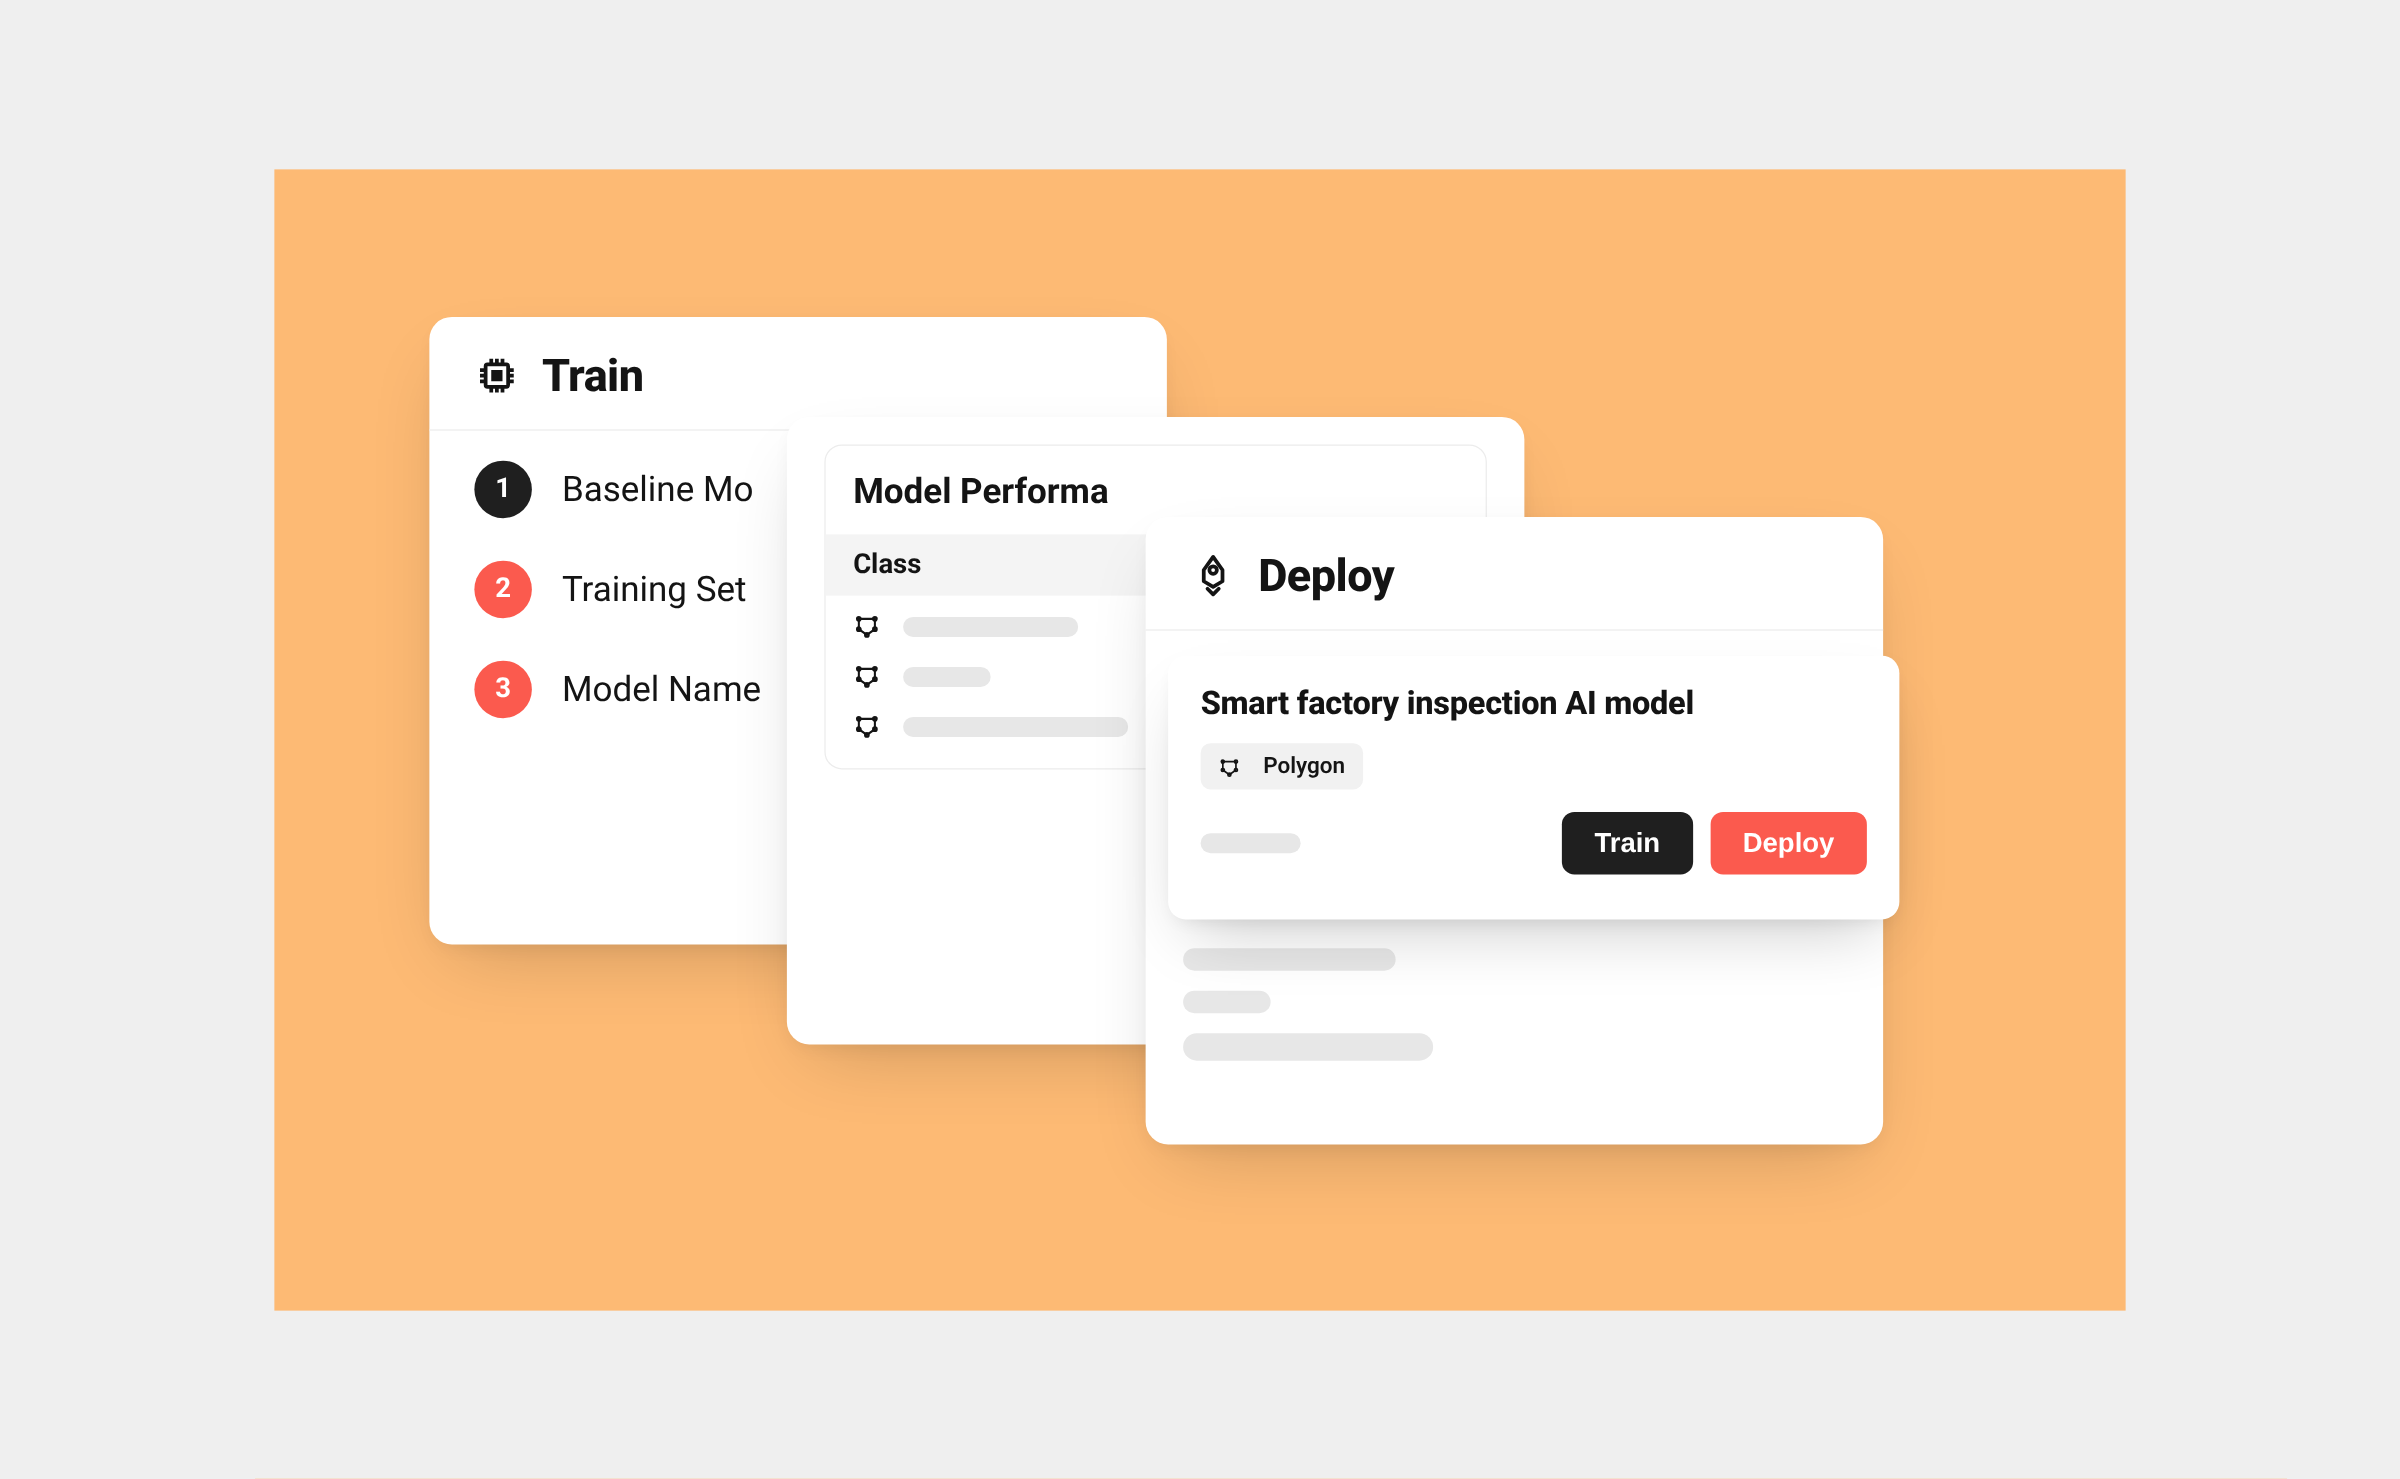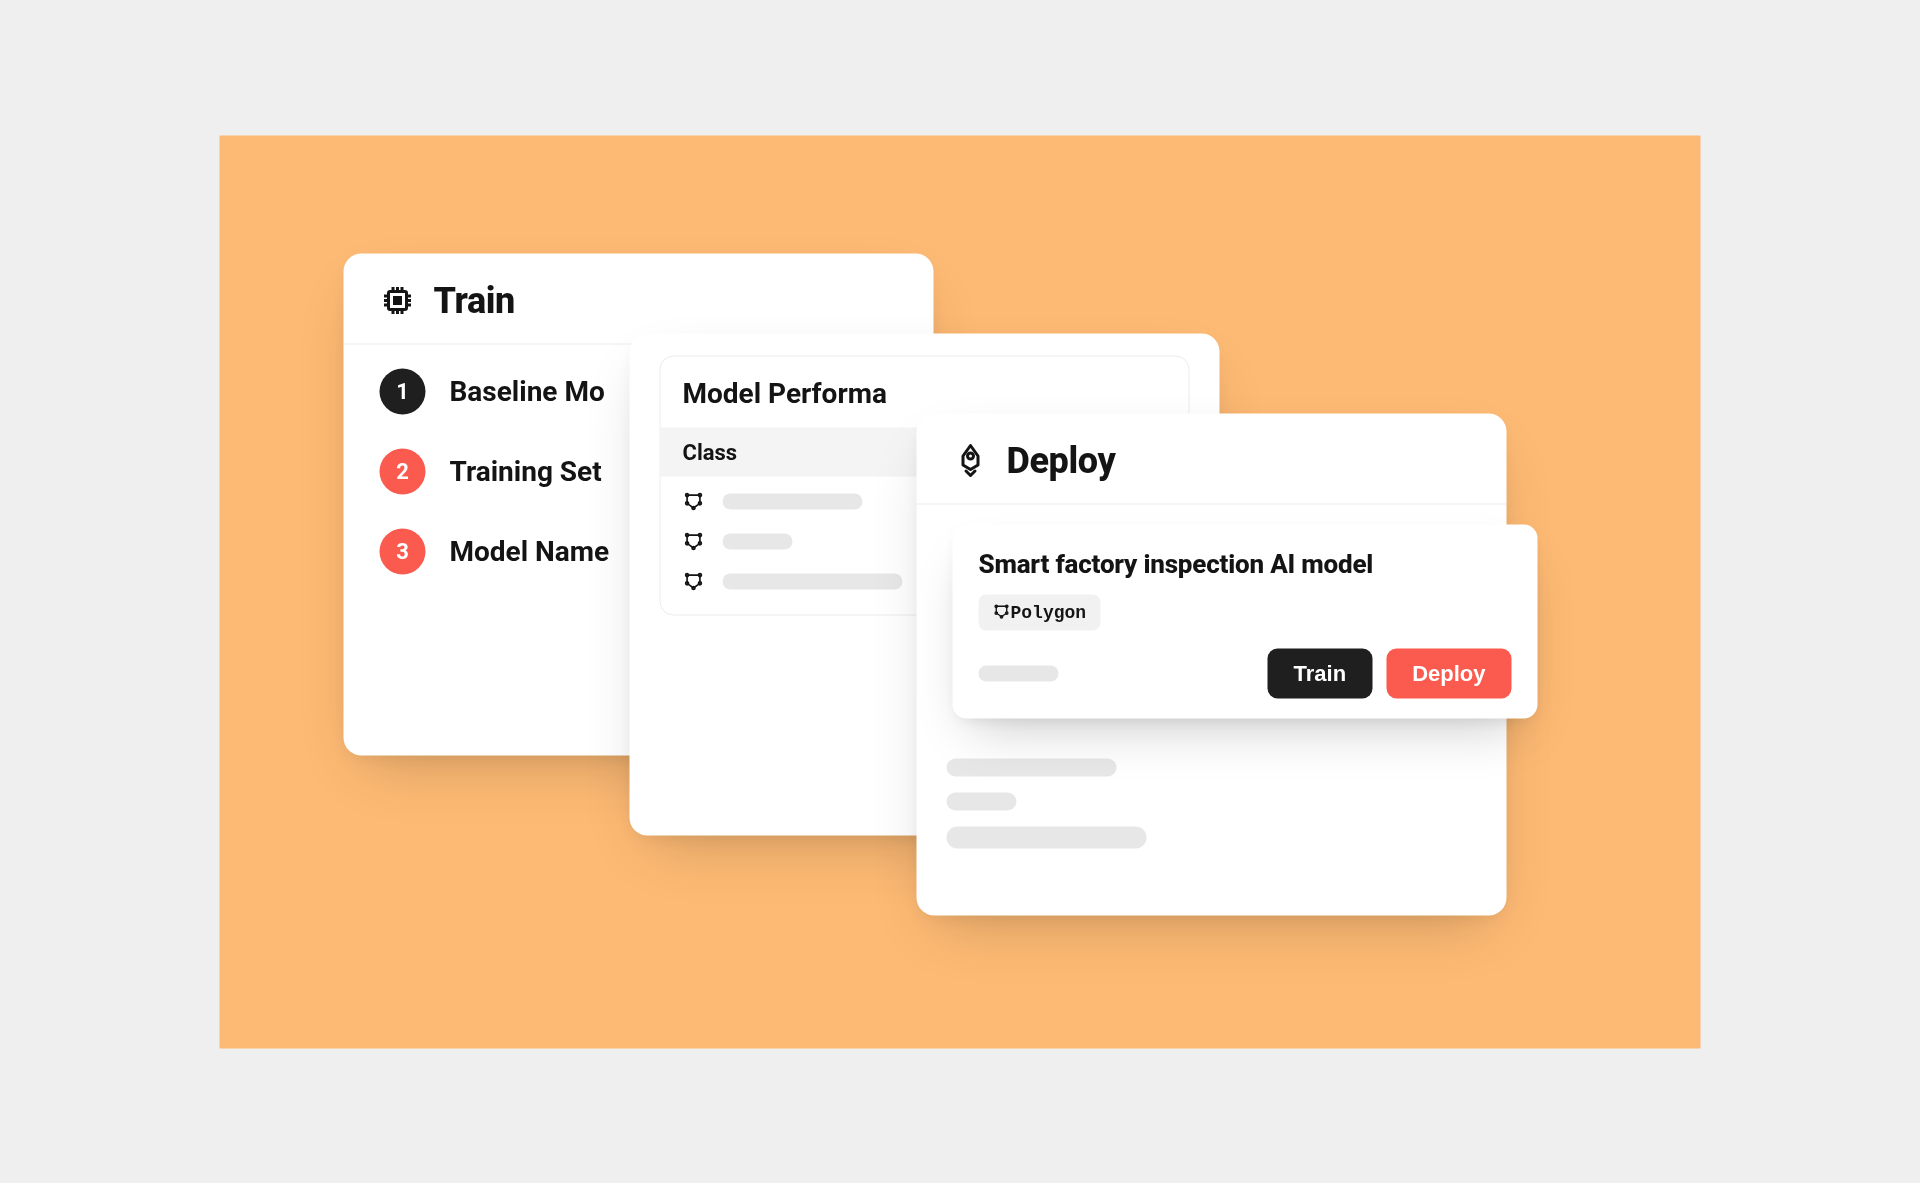--- a/index.html
+++ b/index.html
@@ -47,21 +47,21 @@
   .train-list { padding: 24px 36px; display: flex; flex-direction: column; gap: 34px; }
   .train-item { display: flex; align-items: center; gap: 24px; }
   .step-badge {
     width: 46px; height: 46px; border-radius: 50%;
     display: flex; align-items: center; justify-content: center;
     color: #fff; font-weight: 700; font-size: 22px;
   }
   .badge-dark { background: #1f1f1f; }
   .badge-accent { background: #fb5a4e; }
   .train-label {
-    font-size: 28px; font-weight: 700;
+    font-size: 28px; font-weight: 400;
     white-space: nowrap; overflow: hidden; text-overflow: clip;
     max-width: 360px;
   }
 
   
   .card-eval {
     left: 410px; top: 198px;
     width: 590px; height: 502px;
     z-index: 2;
   }
@@ -88,33 +88,33 @@
 
   
   .card-deploy {
     left: 697px; top: 278px;
     width: 590px; height: 502px;
     z-index: 3;
   }
   .deploy-body { padding: 24px 30px; position: relative; }
   .model-card {
     position: absolute;
-    left: 36px; top: 20px;
+    left: 18px; top: 20px;
     width: 585px;
     background: #fff;
     border-radius: 14px;
     box-shadow: 0 24px 50px -18px rgba(0,0,0,0.22), 0 6px 16px -8px rgba(0,0,0,0.12);
-    padding: 24px 26px 20px 26px;
+    padding: 24px 26px 36px 26px;
     z-index: 5;
   }
   .model-title { font-size: 26px; font-weight: 800; margin-bottom: 16px; letter-spacing: -0.2px; }
   .chip {
-    display: inline-flex; align-items: flex-start; gap: 0;
+    display: inline-flex; align-items: flex-end; gap: 18px;
     background: #f1f1f1; border-radius: 8px;
-    padding: 8px 14px; font-size: 18px; font-weight: 600; font-family: Liberation Mono, monospace;
+    padding: 8px 14px; font-size: 18px; font-weight: 600;
   }
   .model-row2 { display: flex; align-items: center; justify-content: space-between; margin-top: 18px; }
   .btns { display: flex; gap: 14px; }
   .btn {
     border: none; border-radius: 10px; padding: 12px 26px;
     font-size: 22px; font-weight: 800; cursor: pointer;
   }
   .btn-train { background: #1f1f1f; color: #fff; }
   .btn-deploy { background: #fb5a4e; color: #fff; }
   .model-skel { background:#e7e7e7; border-radius:999px; height:16px; width:80px; }

